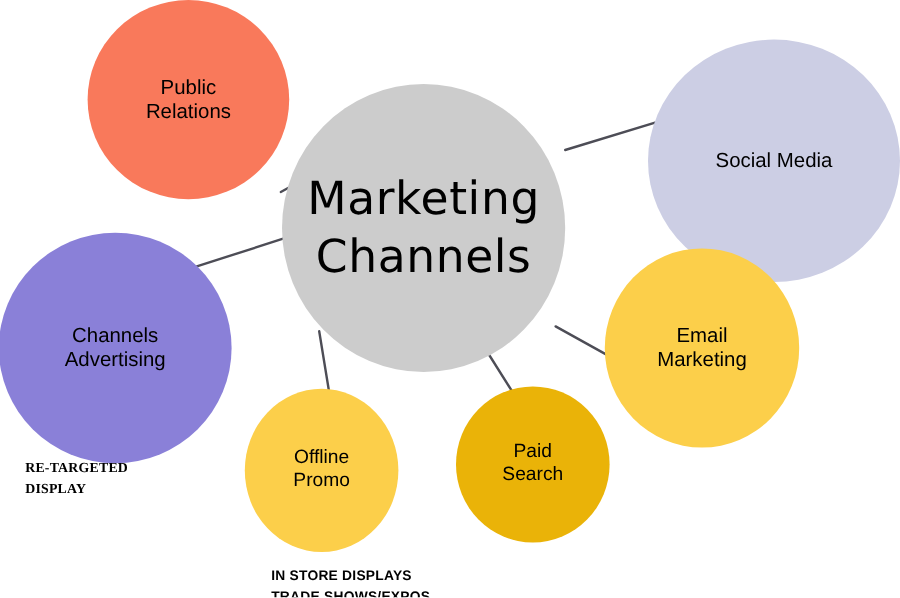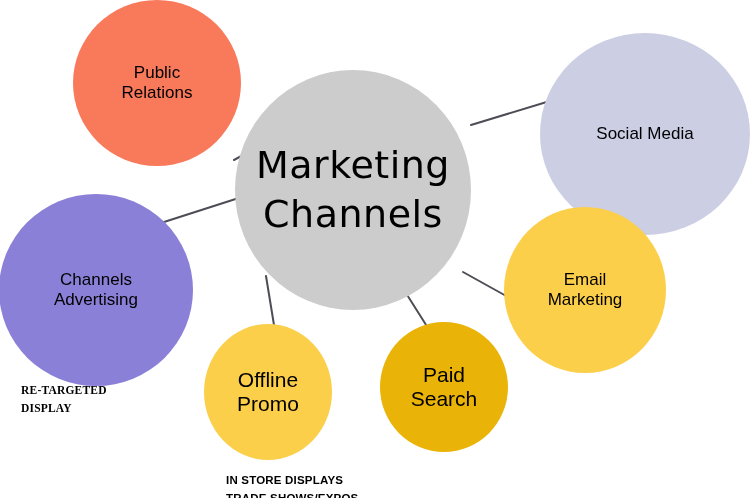--- a/index.html
+++ b/index.html
@@ -50,21 +50,21 @@
     line-height: 1.28;
     letter-spacing: 0.5px;
   }
   
   .sat .node-label {
     font-family: "Liberation Sans", sans-serif;
     font-size: 17px;
     font-weight: 400;
   }
   .sat.small .node-label {
-    font-size: 21px;
+    font-size: 16px;
   }
   .caption {
     position: absolute;
     z-index: 3;
     color: #000000;
     font-family: "Liberation Sans", sans-serif;
     font-size: 11.5px;
     font-weight: bold;
     line-height: 1.55;
     letter-spacing: 0.2px;

